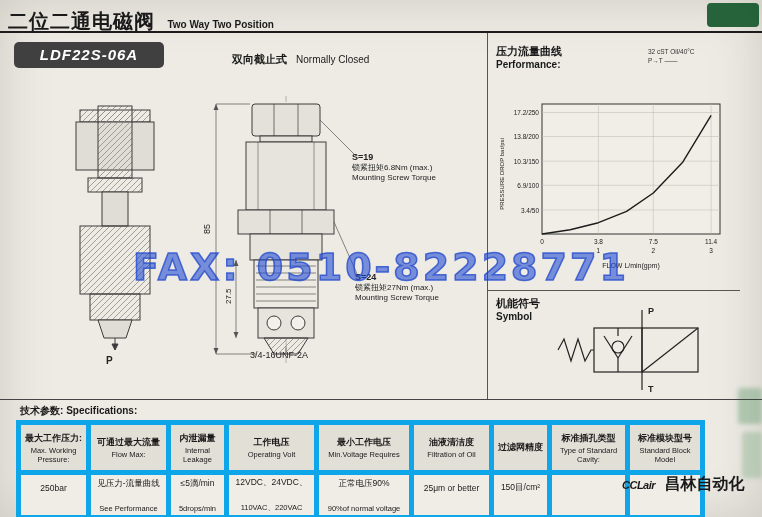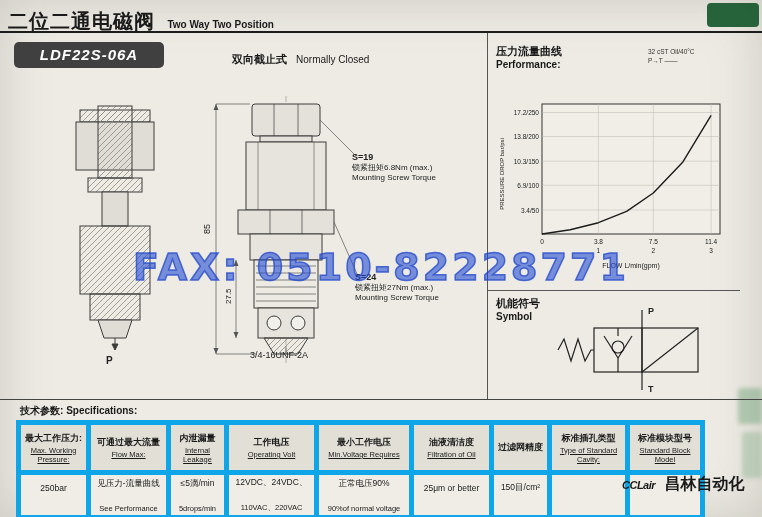--- a/index.html
+++ b/index.html
@@ -35,21 +35,21 @@
   .panel-title-en { font-size:10px; font-weight:bold; }
   .cond { font-size:6.5px; line-height:1.35; color:#333; text-align:left; }
 
   
   .specs-title { font-size:10px; font-weight:bold; }
   table.specs { border-collapse:collapse; table-layout:fixed; width:684px; background:#f2f0e9; }
   table.specs th, table.specs td { border:5px solid #0ea5e9; padding:2px 2px; vertical-align:middle; text-align:center; overflow:hidden; }
   table.specs th { background:#e2dfd7; height:50px; }
   table.specs td { height:34px; background:#efede6; }
   .hcn { font-size:9px; font-weight:bold; }
-  .hen { font-size:7.5px; font-weight:normal; margin-top:1px;text-decoration:underline; }
+  .hen { font-size:7.5px; font-weight:normal; margin-top:1px; }
   .vl1 { font-size:8.5px; }
   .vl2 { font-size:7.5px; margin-top:14px; }
 
   
   .watermark {
     left:0; width:762px; text-align:center; font-weight:bold;
     font-size:38px; letter-spacing:3px; white-space:nowrap;
     color:rgba(35,75,215,0.30);
     -webkit-text-stroke:1.5px rgba(30,70,205,0.75);
     text-shadow:0 0 1px rgba(30,70,205,0.4);

